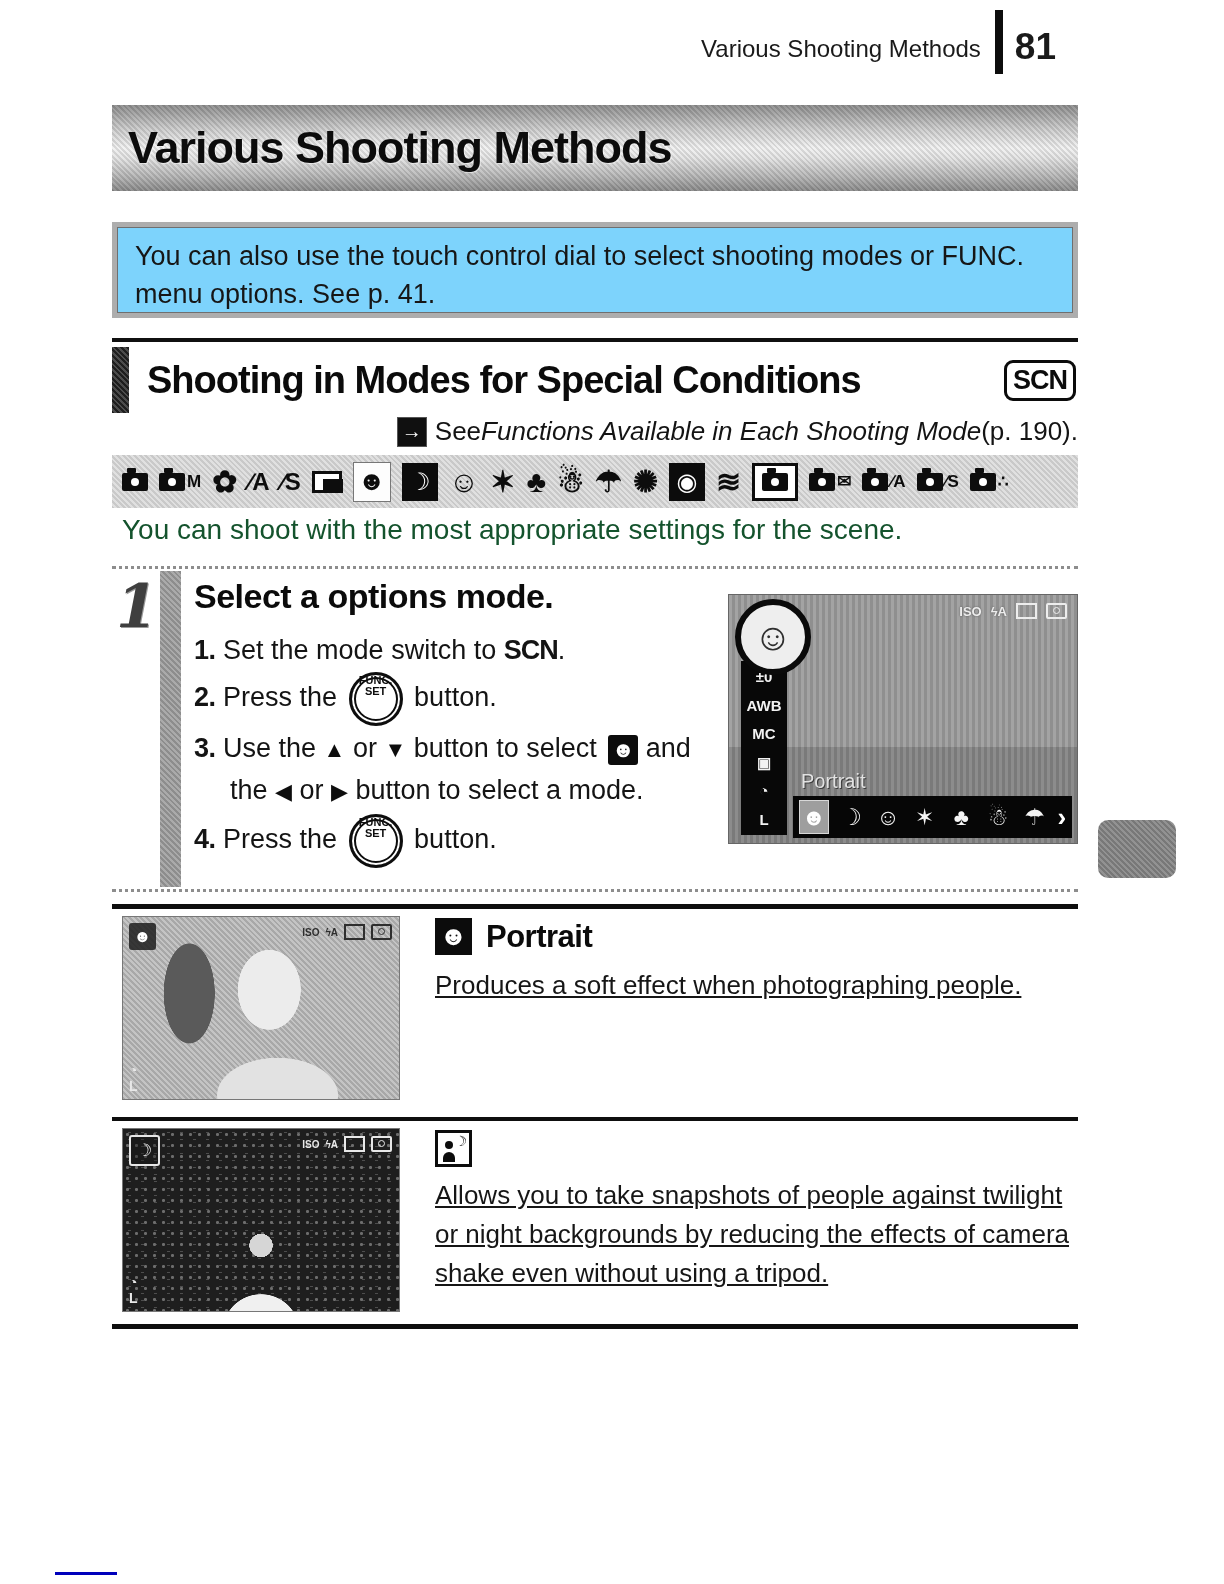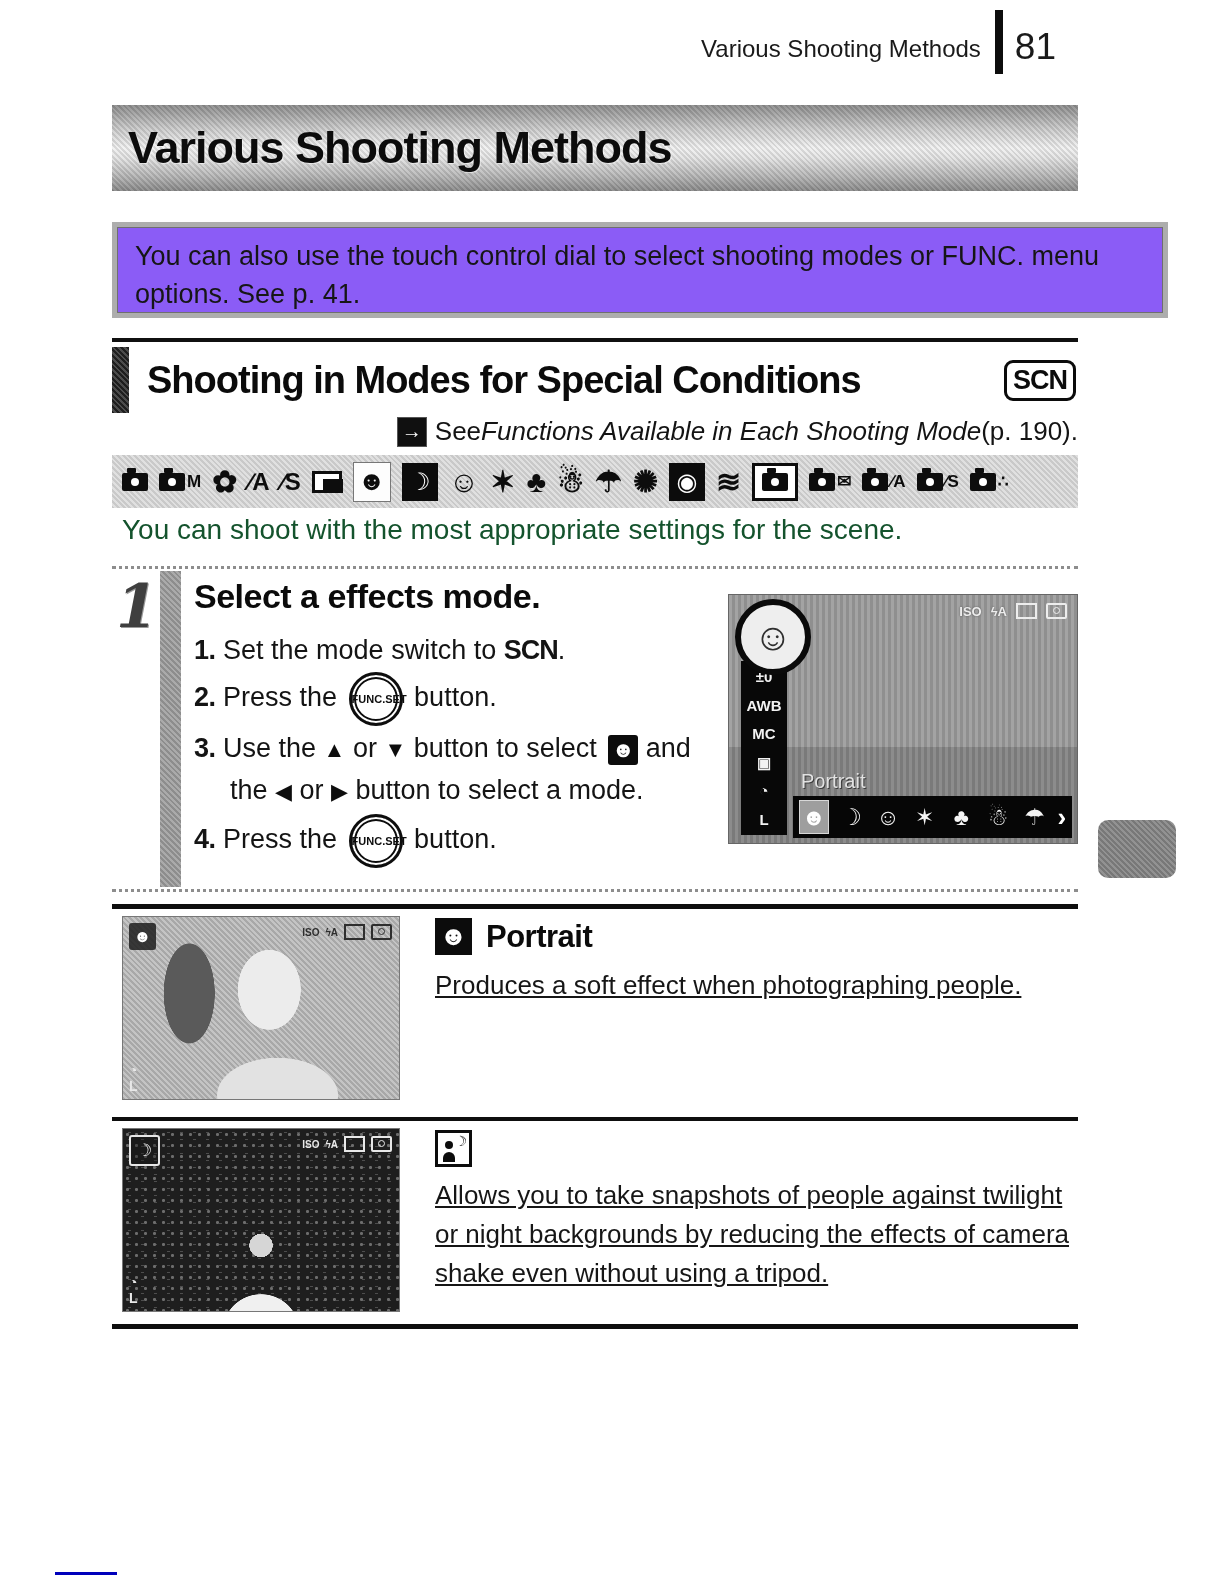--- a/index.html
+++ b/index.html
@@ -3,33 +3,33 @@
 <meta charset="utf-8">
 <style>
   html,body{margin:0;padding:0;background:#fff;}
   body{width:1224px;height:1584px;position:relative;font-family:"Liberation Sans",sans-serif;color:#111;}
   #page{position:absolute;inset:0;background:#fff;overflow:hidden;}
 
   
   .runhead{position:absolute;top:10px;right:168px;display:flex;align-items:center;}
   .runhead .rh-text{font-size:24px;color:#1a1a1a;margin-right:14px;margin-top:14px;}
   .runhead .rh-bar{width:8px;height:64px;background:#0d0d0d;}
-  .runhead .rh-num{font-size:37px;color:#1a1a1a;margin-left:12px;margin-top:10px;}
+  .runhead .rh-num{font-size:37px;color:#1a1a1a;margin-left:12px;margin-top:10px;font-weight:bold;}
 
   
   .banner{position:absolute;left:112px;top:105px;width:966px;height:86px;
     background-image:repeating-linear-gradient(45deg,rgba(0,0,0,.10) 0 2px,rgba(255,255,255,.06) 2px 4px),
       linear-gradient(180deg,#8e8e8e 0%,#cdcdcd 28%,#f1f1f1 50%,#e4e4e4 62%,#b5b5b5 84%,#8a8a8a 100%);
     display:flex;align-items:center;}
   .banner .bn-title{font-size:45px;font-weight:bold;letter-spacing:-1px;color:#0c0c0c;padding-left:16px;
     text-shadow:1px 1px 0 rgba(255,255,255,.5);}
 
   
-  .notebox{position:absolute;left:112px;top:222px;width:1056px;height:96px;box-sizing:border-box;
-    border:5px solid #adadad;box-shadow:inset 0 0 0 1px #6f6f6f;background:#8b5cf6;
+  .notebox{position:absolute;left:112px;top:222px;width:966px;height:96px;box-sizing:border-box;
+    border:5px solid #adadad;box-shadow:inset 0 0 0 1px #6f6f6f;background:#7dd3fc;
     padding:10px 18px;font-size:27px;line-height:1.42;color:#161616;}
 
   
   .sect-rule{position:absolute;left:112px;top:338px;width:966px;height:4px;background:#101010;}
   .secthead{position:absolute;left:112px;top:346px;width:966px;height:68px;display:flex;align-items:center;}
   .secthead .sh-bar{width:17px;height:66px;background-image:repeating-linear-gradient(45deg,#1e1e1e 0 2px,#4c4c4c 2px 4px);}
   .secthead .sh-title{font-size:38px;font-weight:bold;letter-spacing:-1px;margin-left:18px;color:#0b0b0b;}
   .secthead .sh-badge{margin-left:auto;margin-right:2px;border:3px solid #0b0b0b;border-radius:9px;
     font-size:27px;font-weight:bold;padding:2px 6px;letter-spacing:-1px;color:#0b0b0b;}
 
@@ -66,21 +66,21 @@
   .stepnum{position:absolute;left:4px;top:2px;font-family:"DejaVu Serif",serif;font-style:italic;font-weight:bold;
     font-size:60px;color:#3f3f3f;text-shadow:1px 1px 0 #9a9a9a;}
   .stepbar{position:absolute;left:48px;top:2px;bottom:2px;width:21px;
     background-image:repeating-linear-gradient(45deg,#8d8d8d 0 2px,#aaaaaa 2px 4px);}
   .stepcontent{position:absolute;left:82px;top:8px;width:524px;}
   .stephead{font-size:34px;font-weight:bold;letter-spacing:-0.5px;color:#0b0b0b;margin-bottom:14px;}
   .stepline{font-size:27px;line-height:40px;color:#141414;padding-left:36px;text-indent:-36px;margin-bottom:2px;}
   .stepline b{letter-spacing:-0.5px;}
   .scnword{font-weight:bold;letter-spacing:-1px;}
   .arrowg{font-size:22px;color:#0d0d0d;}
-  .funcset{display:inline-flex;flex-direction:row;align-items:center;justify-content:flex-start;
+  .funcset{display:inline-flex;flex-direction:column;align-items:center;justify-content:flex-start;
     width:48px;height:48px;border:3px solid #0d0d0d;border-radius:50%;
     box-shadow:inset 0 0 0 2px #fff,inset 0 0 0 4px #0d0d0d;
     font-size:11px;font-weight:bold;line-height:11px;vertical-align:middle;margin:0 4px;color:#0d0d0d;text-indent:0;}
   .miniface{display:inline-flex;width:30px;height:30px;background:#0c0c0c;color:#fff;border-radius:3px;
     align-items:center;justify-content:center;font-size:22px;vertical-align:middle;margin-left:4px;text-indent:0;}
 
   
   .camscreen{position:absolute;left:728px;top:594px;width:350px;height:250px;
     background-image:repeating-linear-gradient(90deg,#a3a3a3 0 3px,#8f8f8f 3px 6px);
     border:1px solid #666;box-sizing:border-box;overflow:hidden;}
@@ -248,21 +248,21 @@
         <span class="camsuf">∴</span>
       </span>
   </div>
 
   <div class="intro">You can shoot with the most appropriate settings for the scene.</div>
 
   <div class="stepbox">
     <span class="stepnum">1</span>
     <span class="stepbar"></span>
     <div class="stepcontent">
-      <div class="stephead">Select a effects mode.</div>
+      <div class="stephead">Select a options mode.</div>
       <div class="stepline">
         <b>1.</b><span> Set the mode switch to </span><span class="scnword">SCN</span><span>.</span>
       </div>
       <div class="stepline">
         <b>2.</b><span> Press the </span><span class="funcset">
             <span>FUNC.</span>
             <span>SET</span>
           </span><span> button.</span>
       </div>
       <div class="stepline">

